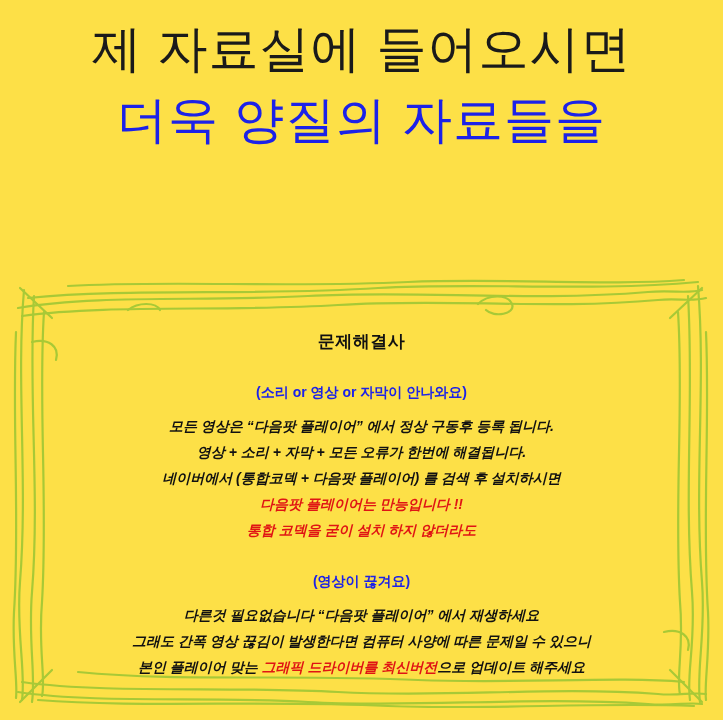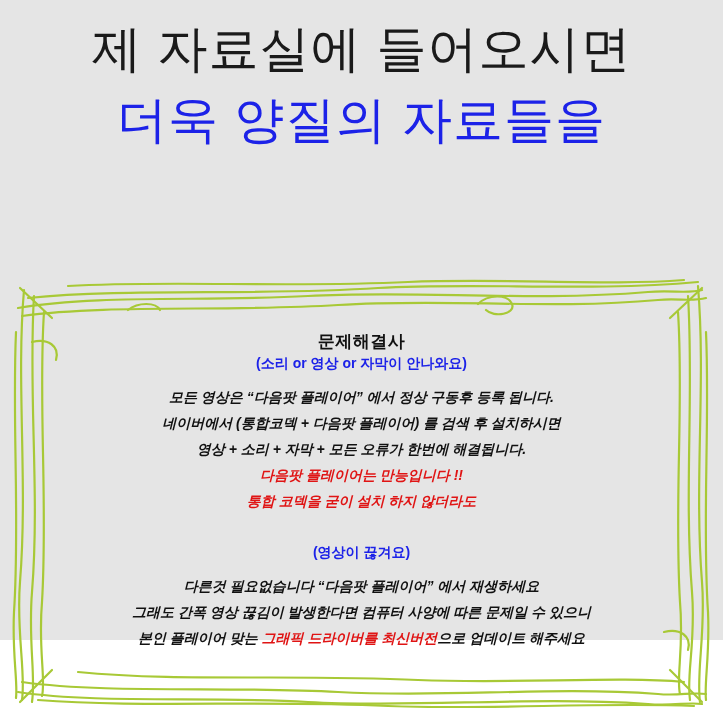--- a/index.html
+++ b/index.html
@@ -10,22 +10,22 @@
     width: 723px;
     height: 720px;
     background: #ffffff;
     font-family: "Liberation Sans", sans-serif;
     overflow: hidden;
   }
 
   .page {
     position: relative;
     width: 723px;
-    height: 640px;
-    background: #e5e5e5;
+    height: 720px;
+    background: #fde047;
   }
 
   
   .headline {
     position: absolute;
     top: 14px;
     left: 0;
     width: 723px;
     text-align: center;
   }
@@ -59,21 +59,21 @@
     position: absolute;
     left: 40px;
     top: 330px;
     width: 643px;
     text-align: center;
   }
   .note-title {
     font-size: 17px;
     font-weight: bold;
     color: #111111;
-    margin-bottom: 2px;
+    margin-bottom: 31px;
     letter-spacing: 0.5px;
   }
   .note-sub {
     font-size: 14px;
     font-weight: bold;
     color: #1c22e8;
     margin-bottom: 12px;
   }
   .note-line {
     font-size: 14px;
@@ -138,22 +138,22 @@
         <path d="M656 360 C 672 356, 684 364, 680 378"></path>
       </g>
     </svg>
   </div>
 
   <div class="note">
     <div class="note-title">문제해결사</div>
 
     <div class="note-sub">(소리 or 영상 or 자막이 안나와요)</div>
     <div class="note-line">모든 영상은 “다음팟 플레이어” 에서 정상 구동후 등록 됩니다.</div>
+    <div class="note-line">영상 + 소리 + 자막 + 모든 오류가 한번에 해결됩니다.</div>
     <div class="note-line">네이버에서 (통합코덱 + 다음팟 플레이어) 를 검색 후 설치하시면</div>
-    <div class="note-line">영상 + 소리 + 자막 + 모든 오류가 한번에 해결됩니다.</div>
     <div class="note-line red">다음팟 플레이어는 만능입니다 !!</div>
     <div class="note-line red">통합 코덱을 굳이 설치 하지 않더라도</div>
 
     <div class="note-gap"></div>
 
     <div class="note-sub">(영상이 끊겨요)</div>
     <div class="note-line">다른것 필요없습니다  “다음팟 플레이어” 에서 재생하세요</div>
     <div class="note-line">그래도 간폭 영상 끊김이 발생한다면 컴퓨터 사양에 따른 문제일 수 있으니</div>
     <div class="note-line">
       <span>본인 플레이어 맞는 </span><span class="hl-red">그래픽 드라이버를 최신버전</span><span>으로 업데이트 해주세요</span>

